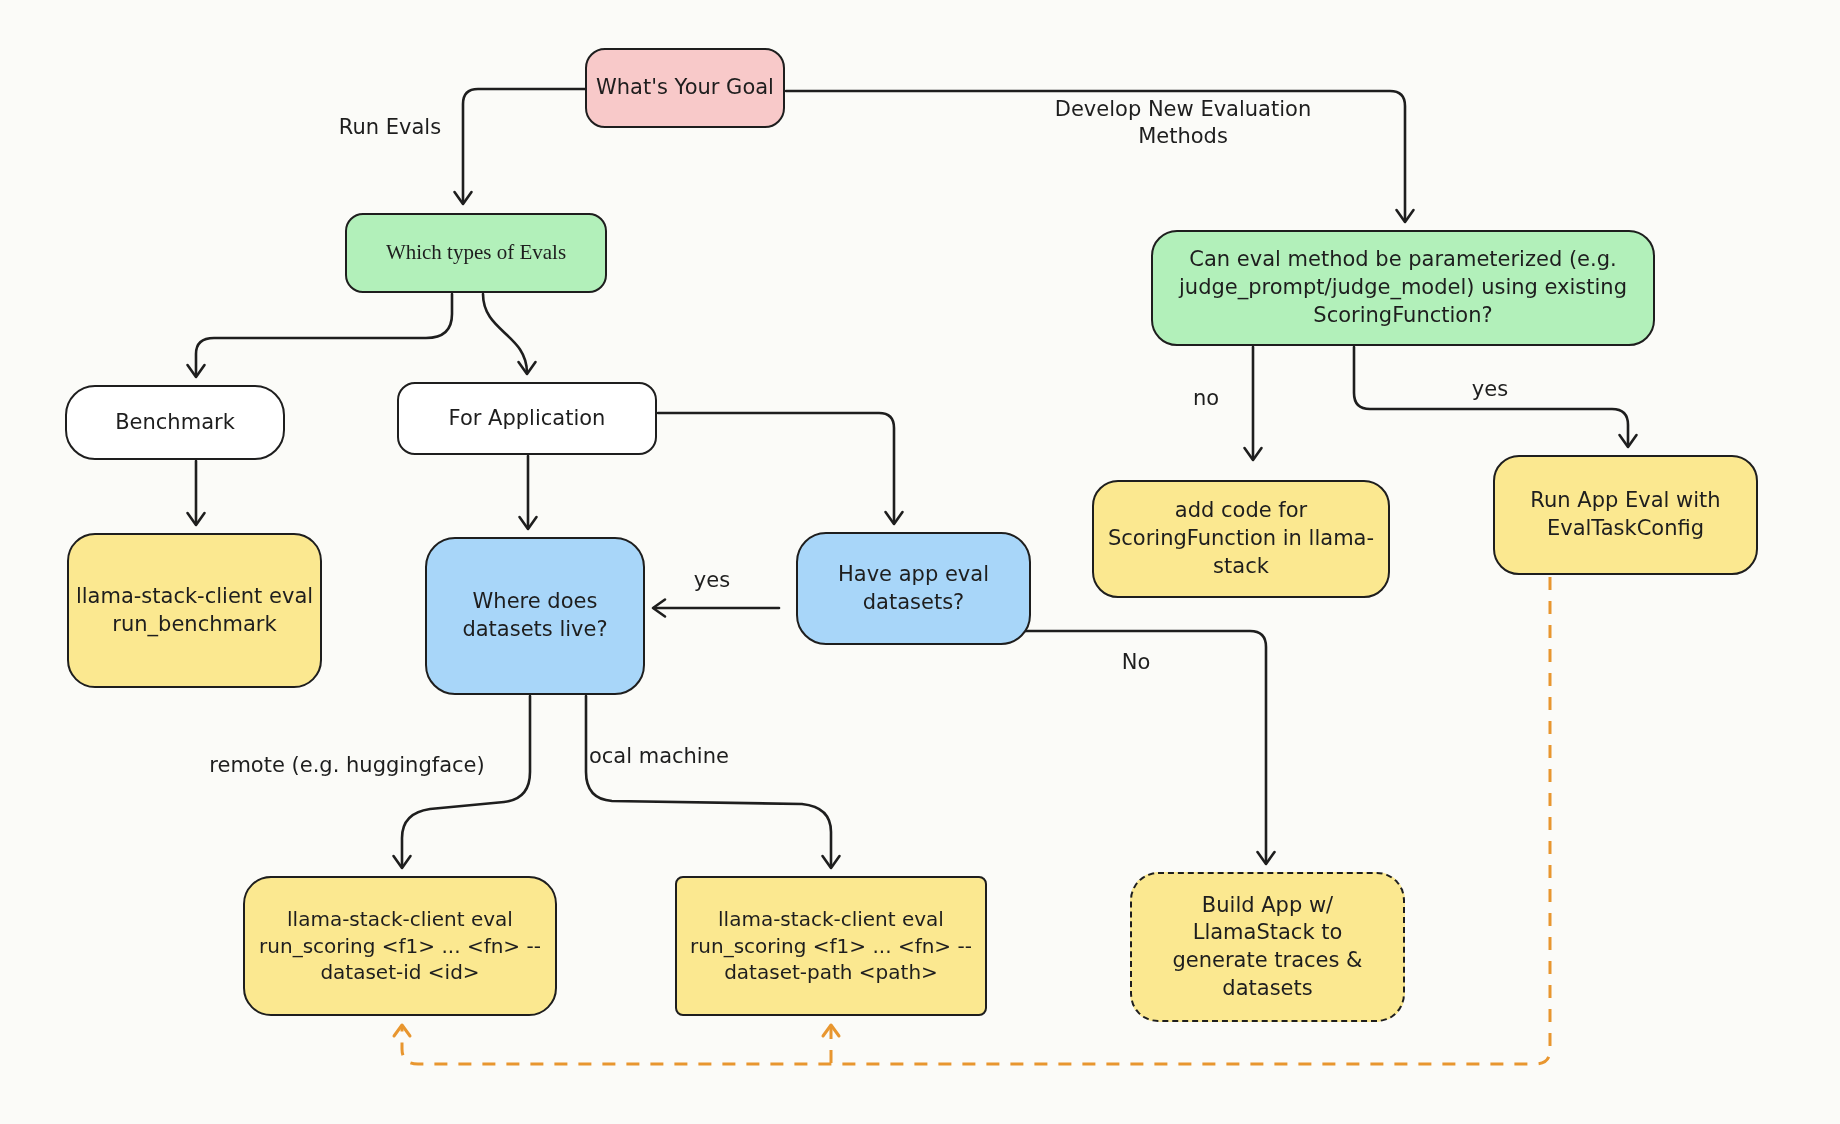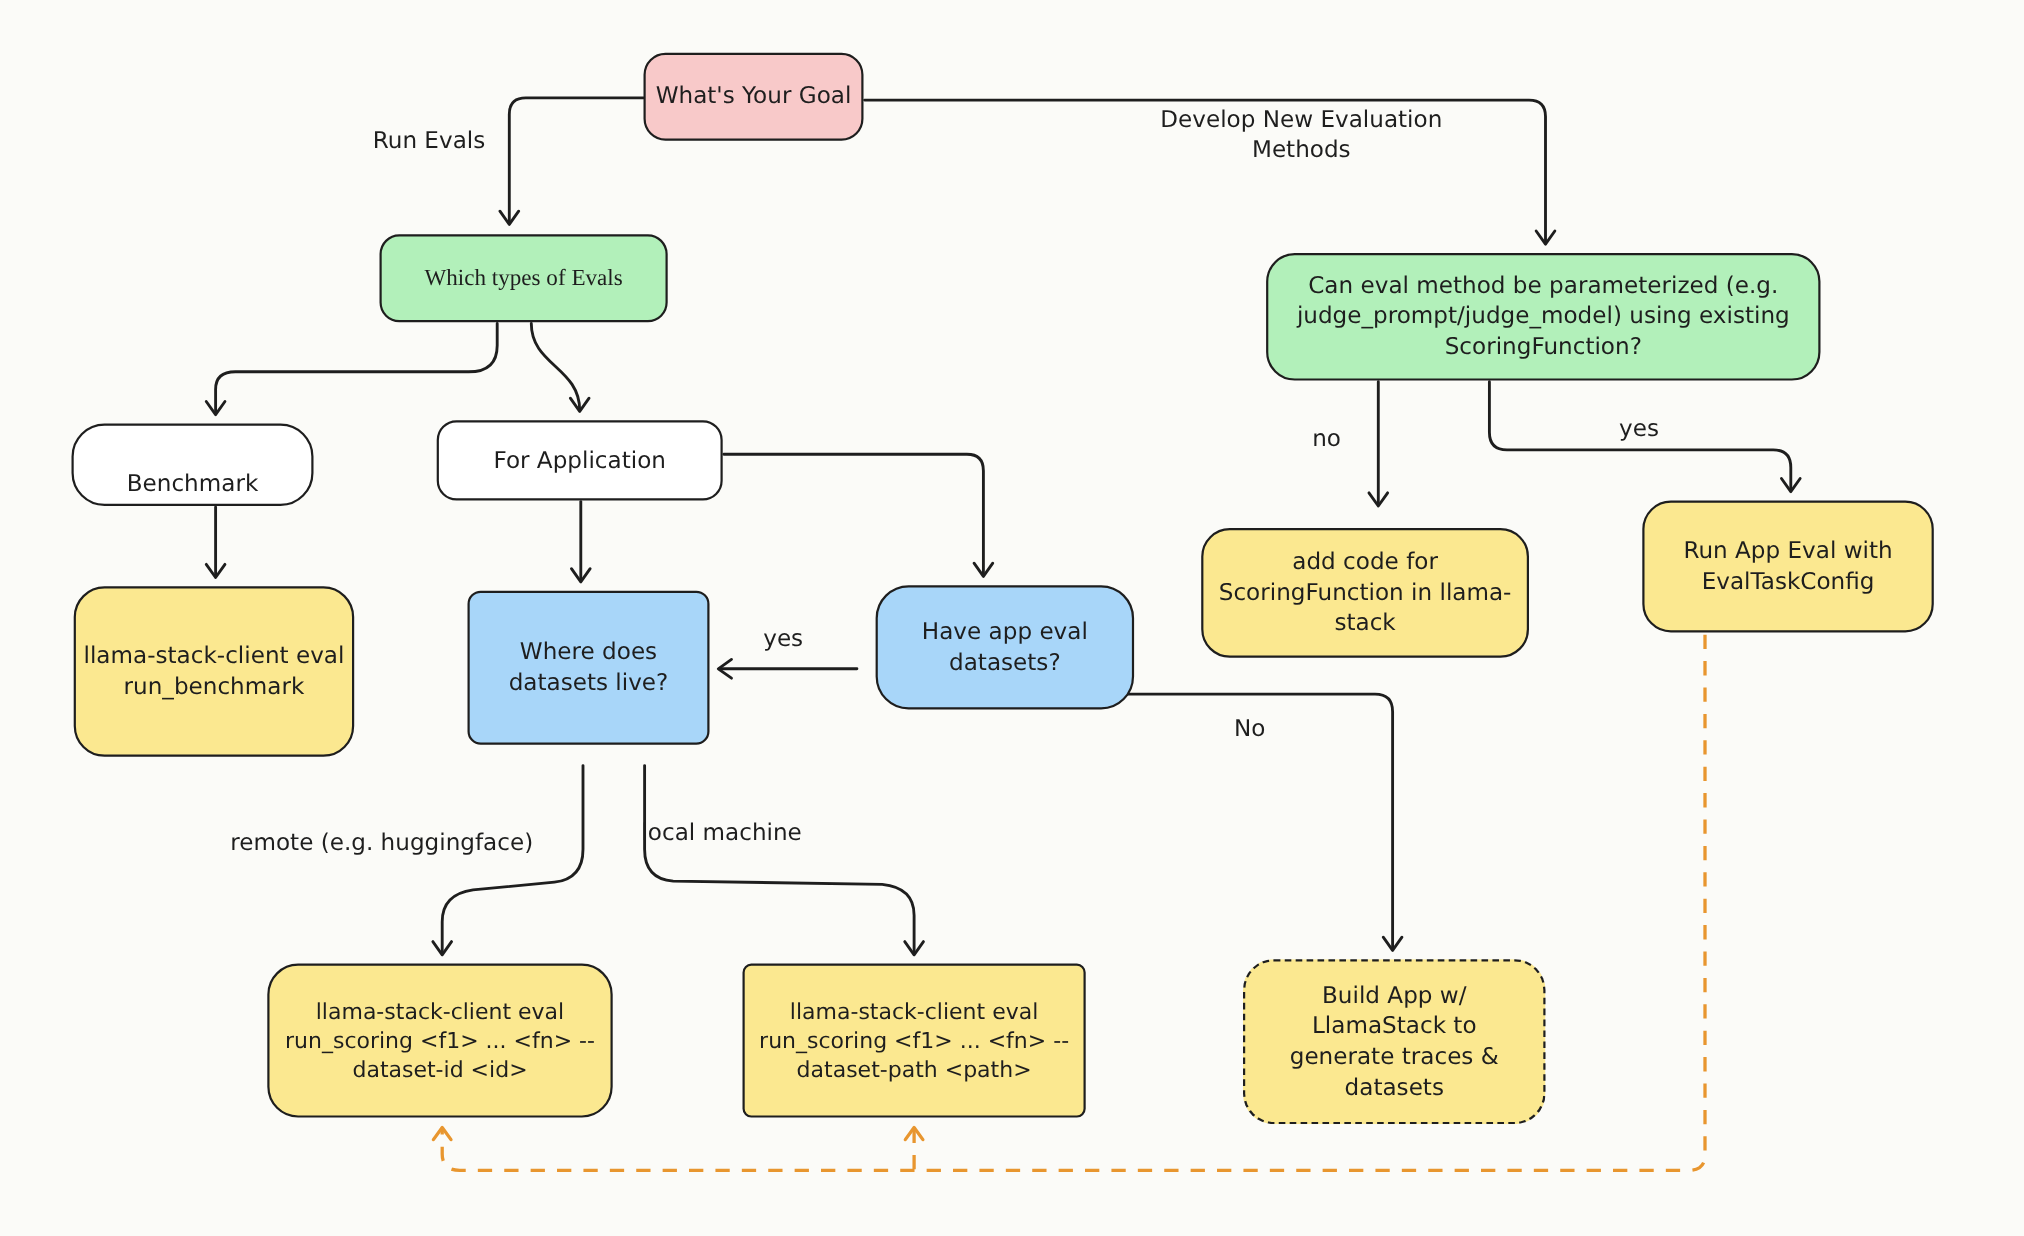--- a/index.html
+++ b/index.html
@@ -61,33 +61,33 @@
   </svg>
 
   <div class="node fill-pink" style="left:585px;top:48px;width:200px;height:80px;border-radius:20px;">
       <span>What's Your Goal</span>
     </div>
 
   <div class="node fill-green" style="left:345px;top:213px;width:262px;height:80px;border-radius:18px;font-family:Liberation Serif, serif;">
       <span>Which types of Evals</span>
     </div>
 
-  <div class="node fill-white" style="left:65px;top:385px;width:220px;height:75px;border-radius:30px;align-items:flex-end;">
+  <div class="node fill-white" style="left:65px;top:385px;width:220px;height:75px;border-radius:30px;">
       <span>Benchmark</span>
     </div>
 
   <div class="node fill-white" style="left:397px;top:382px;width:260px;height:73px;border-radius:18px;">
       <span>For Application</span>
     </div>
 
   <div class="node fill-yellow" style="left:67px;top:533px;width:255px;height:155px;border-radius:28px;">
       <span>llama-stack-client eval run_benchmark</span>
     </div>
 
-  <div class="node fill-blue" style="left:425px;top:537px;width:220px;height:140px;border-radius:12px;">
+  <div class="node fill-blue" style="left:425px;top:537px;width:220px;height:158px;border-radius:30px;">
       <span>Where does datasets live?</span>
     </div>
 
   <div class="node fill-blue" style="left:780px;top:532px;width:235px;height:113px;border-radius:30px;margin-left:16px;">
       <span>Have app eval datasets?</span>
     </div>
 
   <div class="node fill-green" style="left:1107px;top:230px;width:504px;height:116px;border-radius:26px;padding:4px 20px;margin-left:44px;">
       <span>Can eval method be parameterized (e.g. judge_prompt/judge_model) using existing ScoringFunction?</span>
     </div>

